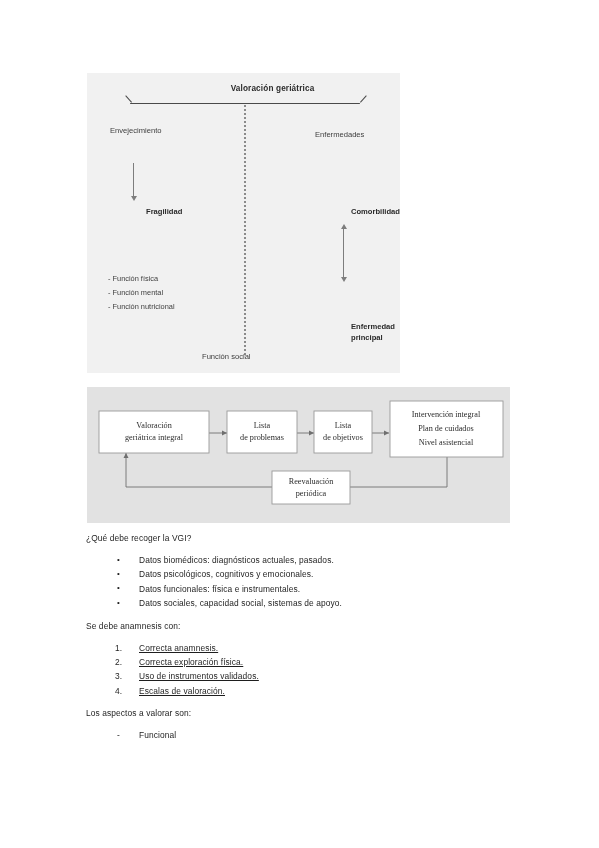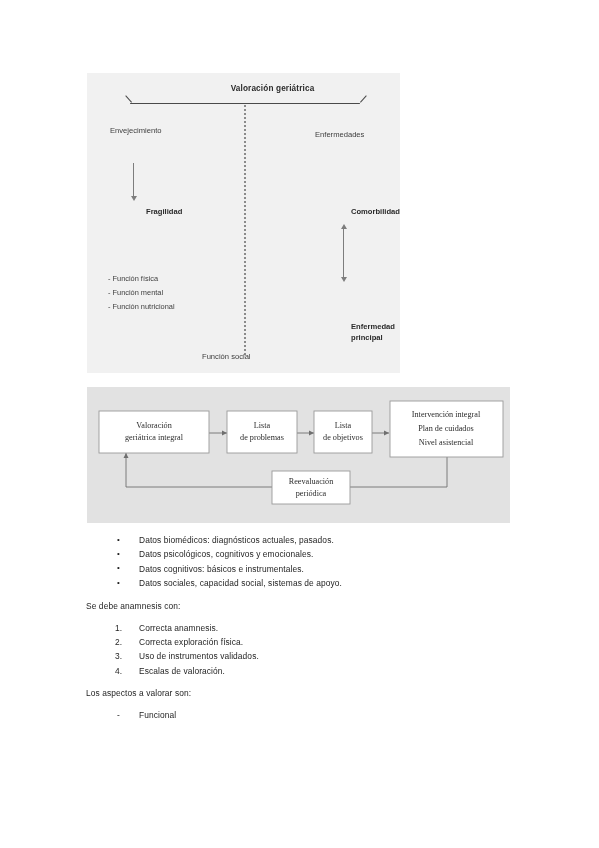--- a/index.html
+++ b/index.html
@@ -184,20 +184,21 @@
     margin: 0 0 10px 0;
     padding: 0 0 0 27px;
     counter-reset: stepnum;
   }
   #doc-text ol.numbered li {
     position: relative;
     padding-left: 26px;
     line-height: 14.4px;
     counter-increment: stepnum;
     letter-spacing: .1px;
+    text-decoration: underline;
   }
   #doc-text ol.numbered li::before {
     content: counter(stepnum) ".";
     position: absolute;
     left: 2px;
     top: 0;
   }
   #doc-text ul.dashes {
     list-style: none;
     margin: 0;
@@ -285,25 +286,26 @@
     <text x="359" y="58" text-anchor="middle" font-family="'Liberation Serif', serif" font-size="8.2" fill="#2b2b2b">Nivel asistencial</text>
 
     <rect x="185" y="84" width="78" height="33" fill="#ffffff" stroke="#9a9a9a" stroke-width="0.9"></rect>
     <text x="224" y="97" text-anchor="middle" font-family="'Liberation Serif', serif" font-size="8.2" fill="#2b2b2b">Reevaluación</text>
     <text x="224" y="109" text-anchor="middle" font-family="'Liberation Serif', serif" font-size="8.2" fill="#2b2b2b">periódica</text>
   </svg>
 </div>
 
 <div id="doc-text">
 
+  <p class="para">¿Qué debe recoger la VGI?</p>
 
   <ul class="bullets">
     <li>Datos biomédicos: diagnósticos actuales, pasados.</li>
     <li>Datos psicológicos, cognitivos y emocionales.</li>
-    <li>Datos cognitivos: básicos e instrumentales.</li>
+    <li>Datos funcionales: física e instrumentales.</li>
     <li>Datos sociales, capacidad social, sistemas de apoyo.</li>
   </ul>
 
   <p class="para">Se debe anamnesis con:</p>
 
   <ol class="numbered">
     <li>Correcta anamnesis.</li>
     <li>Correcta exploración física.</li>
     <li>Uso de instrumentos validados.</li>
     <li>Escalas de valoración.</li>

